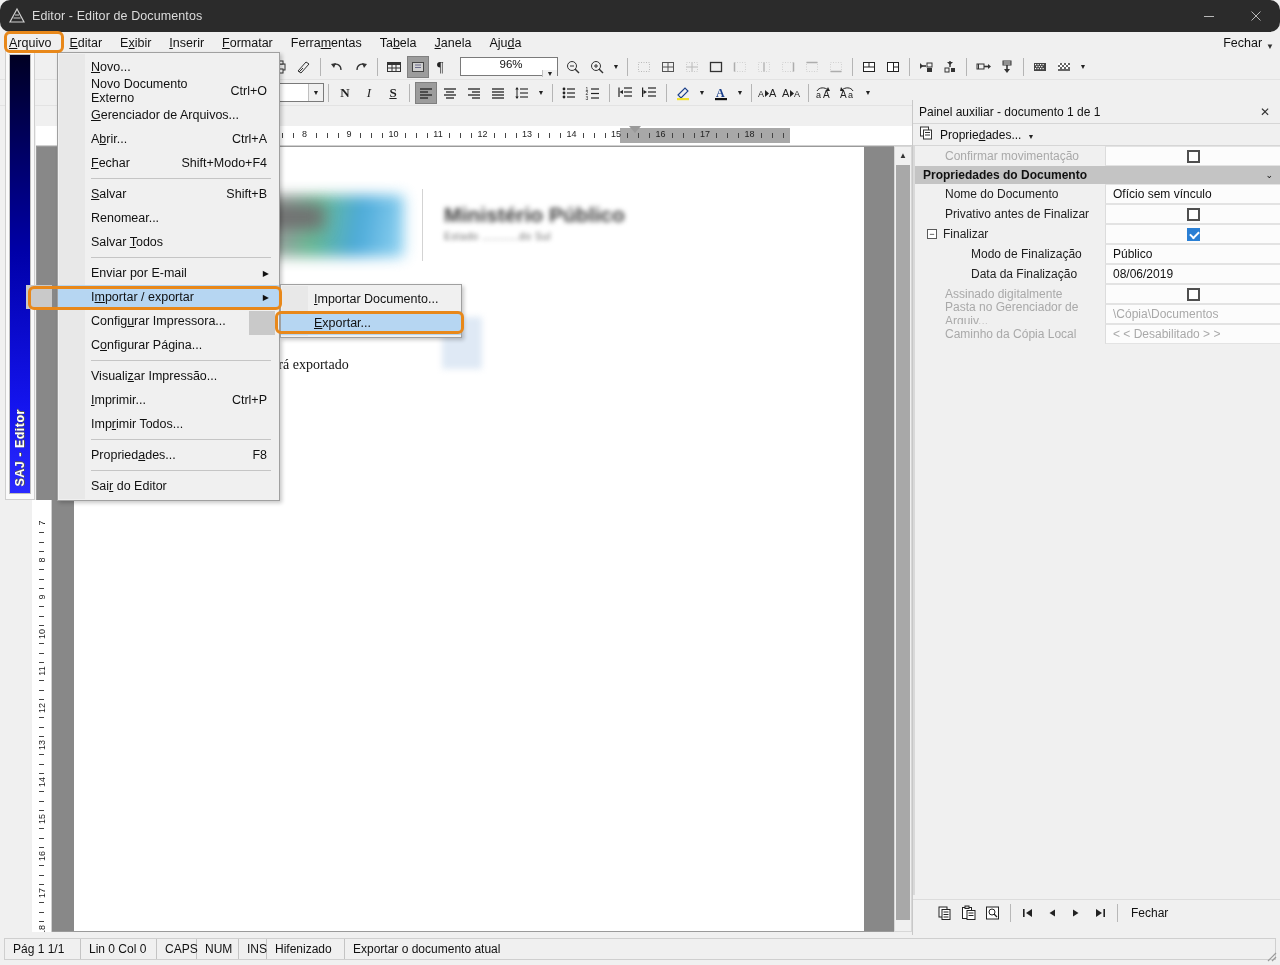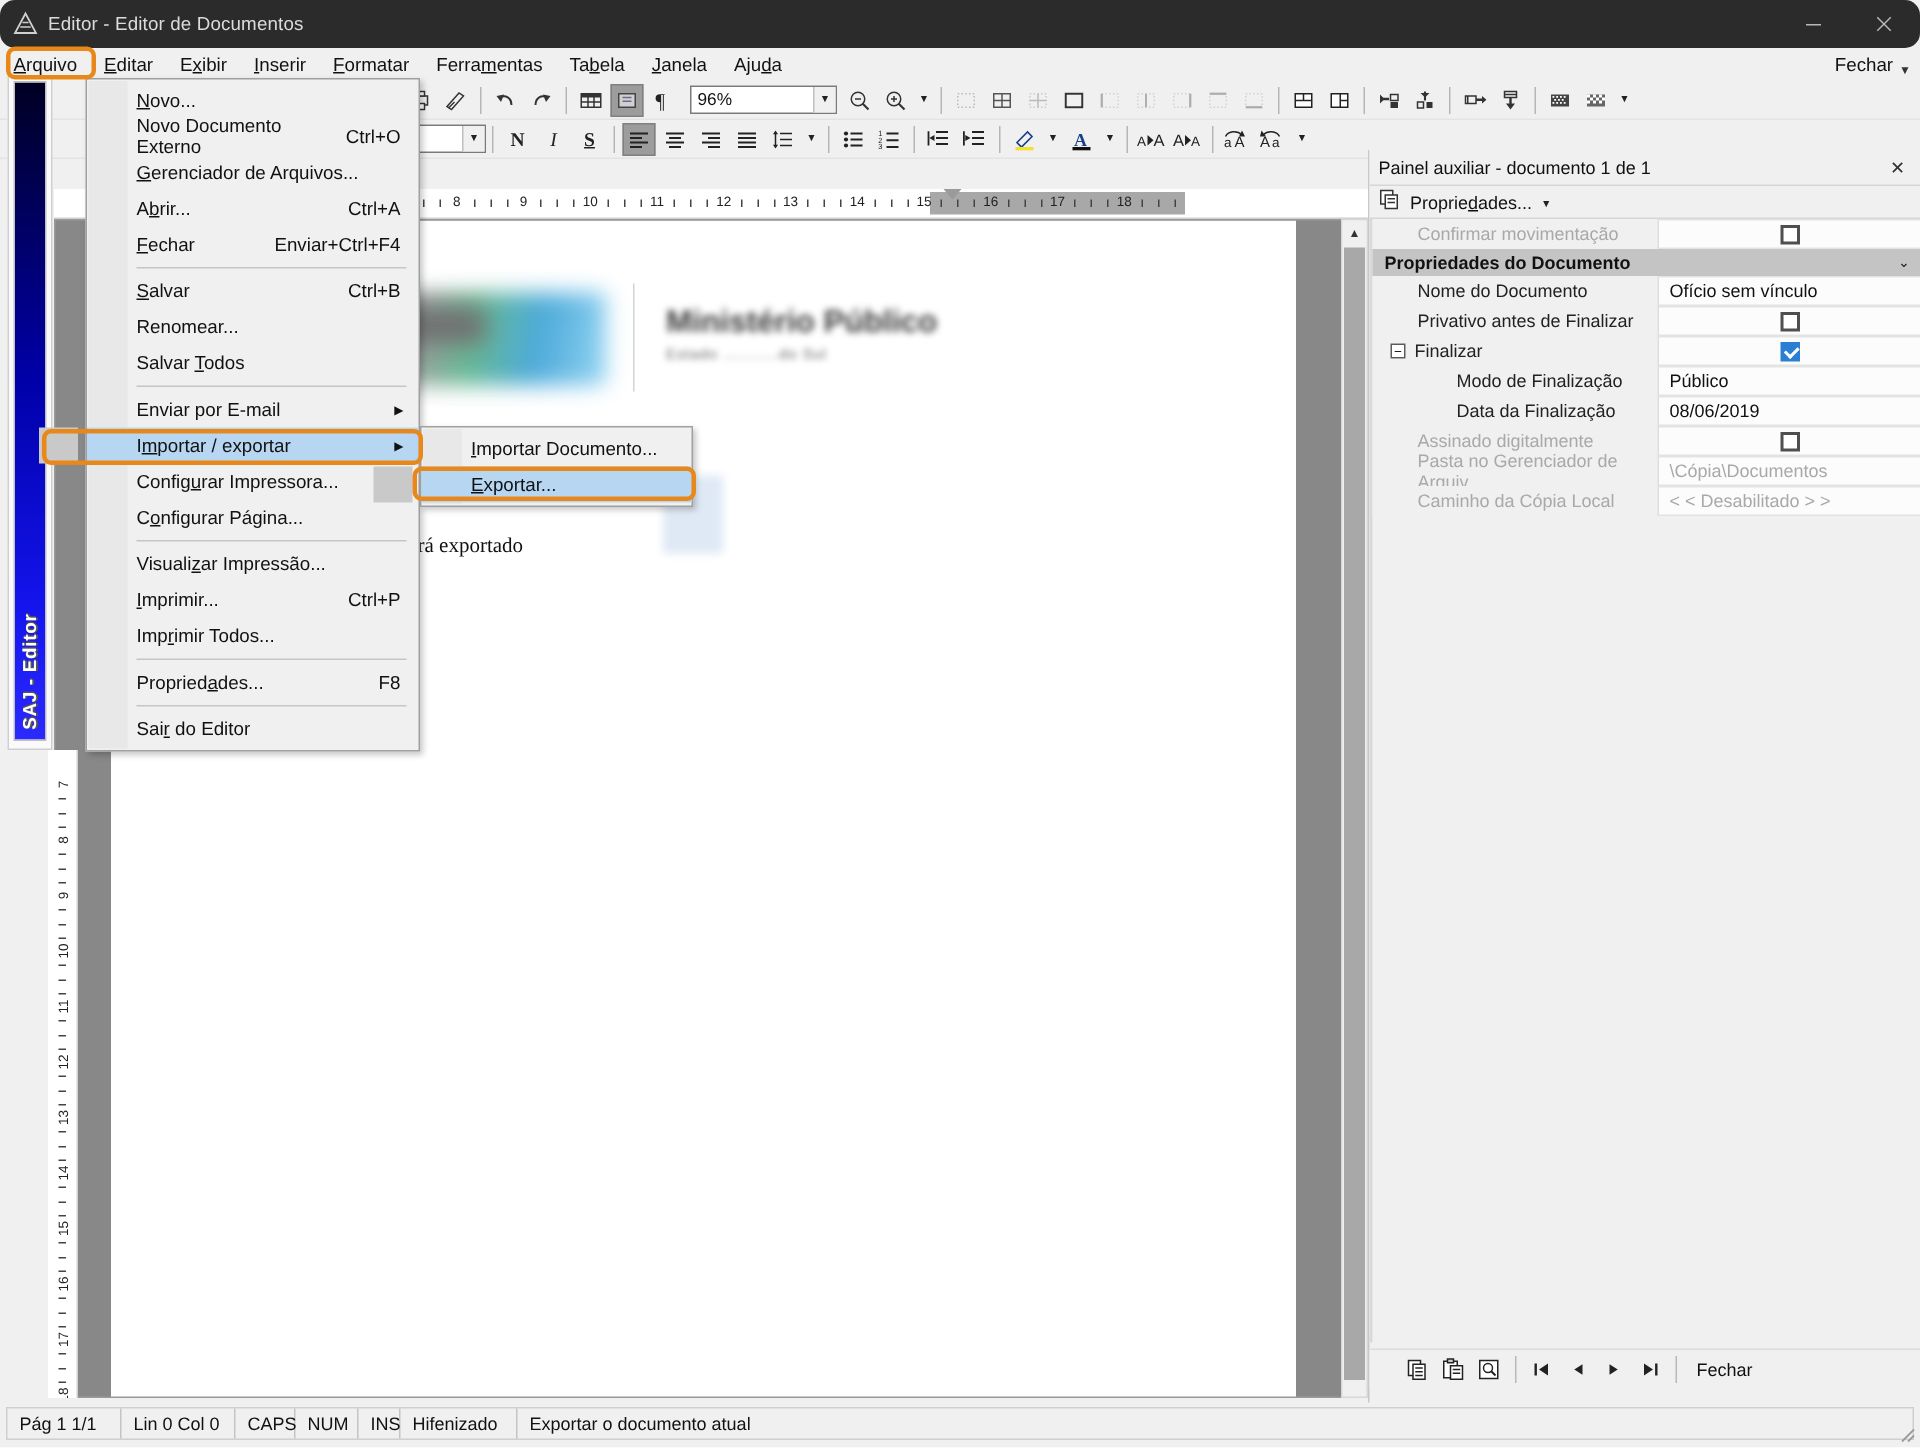--- a/index.html
+++ b/index.html
@@ -377,21 +377,21 @@
         <rect x="2.5" y="3.5" width="11" height="9" fill="#d0d0d0" stroke="#444"></rect>
           <line x1="5" y1="6" x2="11" y2="6" stroke="#6a6a8a"></line>
           <line x1="5" y1="8.5" x2="11" y2="8.5" stroke="#6a6a8a"></line>
       </svg>
     </div>
     <div class="tb-btn">
       <svg class="tb-icon-svg" width="16" height="16" viewBox="0 0 16 16">
         <text x="3" y="13" font-size="14" font-family="Liberation Serif, serif" fill="#222">¶</text>
       </svg>
     </div>
-    <div class="tb-combo" style="width:98px; margin-left:6px;">
+    <div class="tb-combo" style="width:98px; margin-left:6px;flex-direction:column;">
       <span>96%</span>
       <span class="arrow">▼</span>
     </div>
     <div class="tb-btn" style="margin-left:4px">
       <svg class="tb-icon-svg" width="16" height="16" viewBox="0 0 16 16">
         <circle cx="7" cy="7" r="4.5" fill="none" stroke="#333"></circle>
           <line x1="10" y1="10" x2="14" y2="14" stroke="#333" stroke-width="1.4"></line>
           <line x1="5" y1="7" x2="9" y2="7" stroke="#333"></line>
       </svg>
     </div>
@@ -1033,26 +1033,26 @@
         </div>
         <div class="mrow">
           <span><u>G</u>erenciador de Arquivos...</span>
         </div>
         <div class="mrow">
           <span>A<u>b</u>rir...</span>
           <span class="key">Ctrl+A</span>
         </div>
         <div class="mrow">
           <span><u>F</u>echar</span>
-          <span class="key">Enviar+Ctrl+F4</span>
+          <span class="key">Shift+Modo+F4</span>
         </div>
         <div class="msep"></div>
         <div class="mrow">
           <span><u>S</u>alvar</span>
-          <span class="key">Ctrl+B</span>
+          <span class="key">Shift+B</span>
         </div>
         <div class="mrow">
           <span>Renomear...</span>
         </div>
         <div class="mrow">
           <span>Salvar <u>T</u>odos</span>
         </div>
         <div class="msep"></div>
         <div class="mrow">
           <span>Enviar por E-mail</span>

